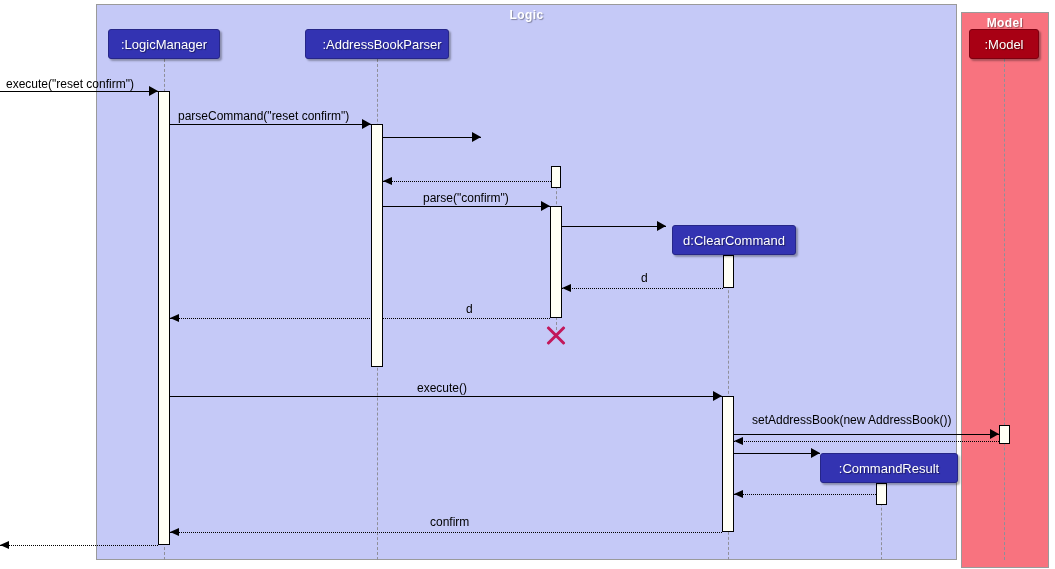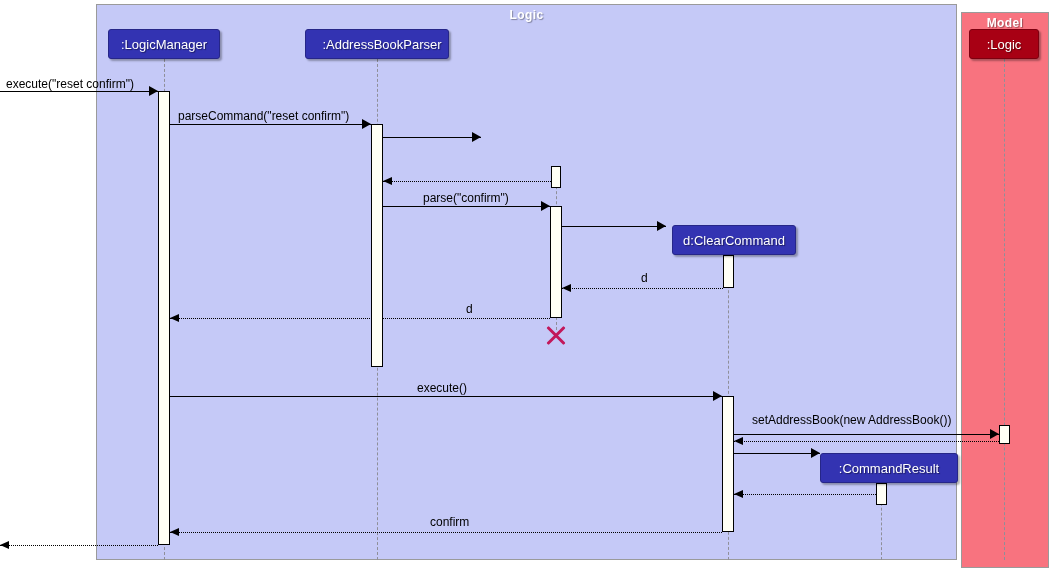--- a/index.html
+++ b/index.html
@@ -114,19 +114,19 @@
     <div class="pbox logic" style="left: 305px; top: 29px; width: 144px; height: 30px; padding-left: 10px;">
       <span>:AddressBookParser</span>
     </div>
     <div class="pbox logic" style="left: 666px; top: 225px; width: 124px; height: 30px; margin-left: 6px;">
       <span>d:ClearCommand</span>
     </div>
     <div class="pbox logic" style="left: 820px; top: 453px; width: 138px; height: 30px;">
       <span>:CommandResult</span>
     </div>
     <div class="pbox model" style="left: 969px; top: 29px; width: 70px; height: 30px;">
-      <span>:Logic</span>
+      <span>:Model</span>
     </div>
     <div class="destroy" style="left: 544px; top: 323px;">
       <span class="a"></span>
       <span class="b"></span>
     </div>
   </div>
 
 </body></html>

